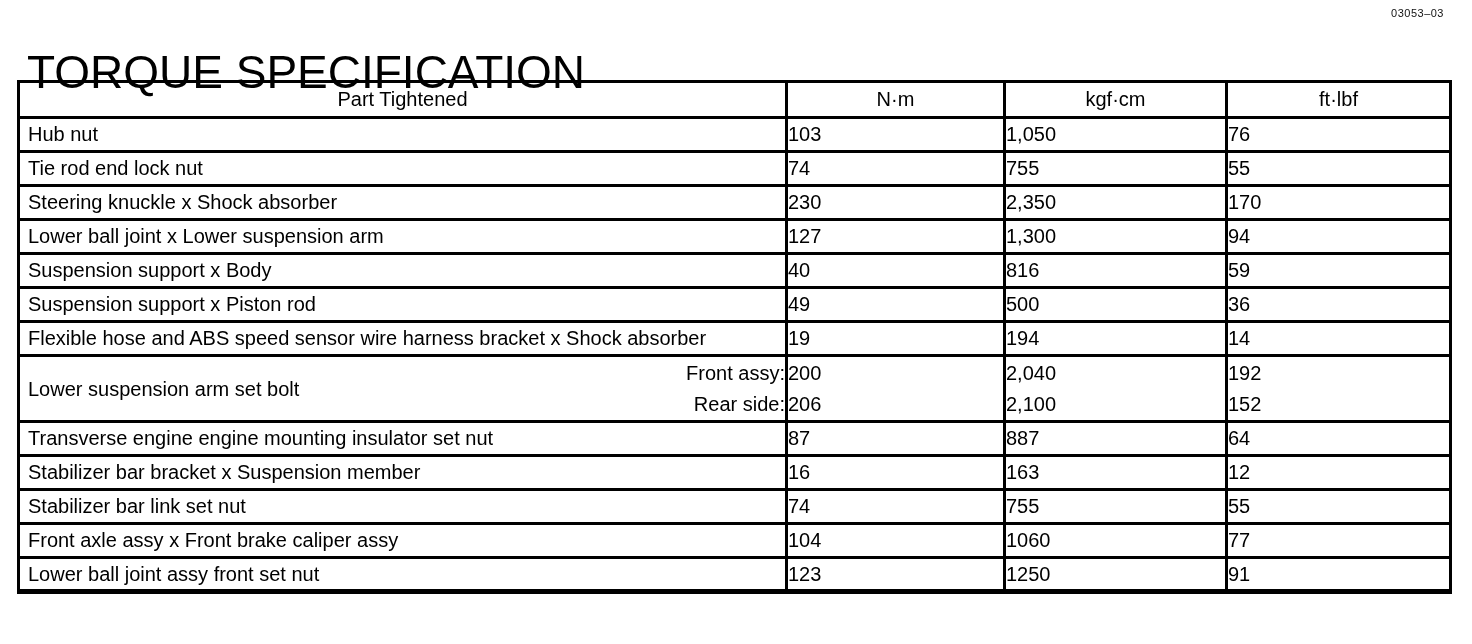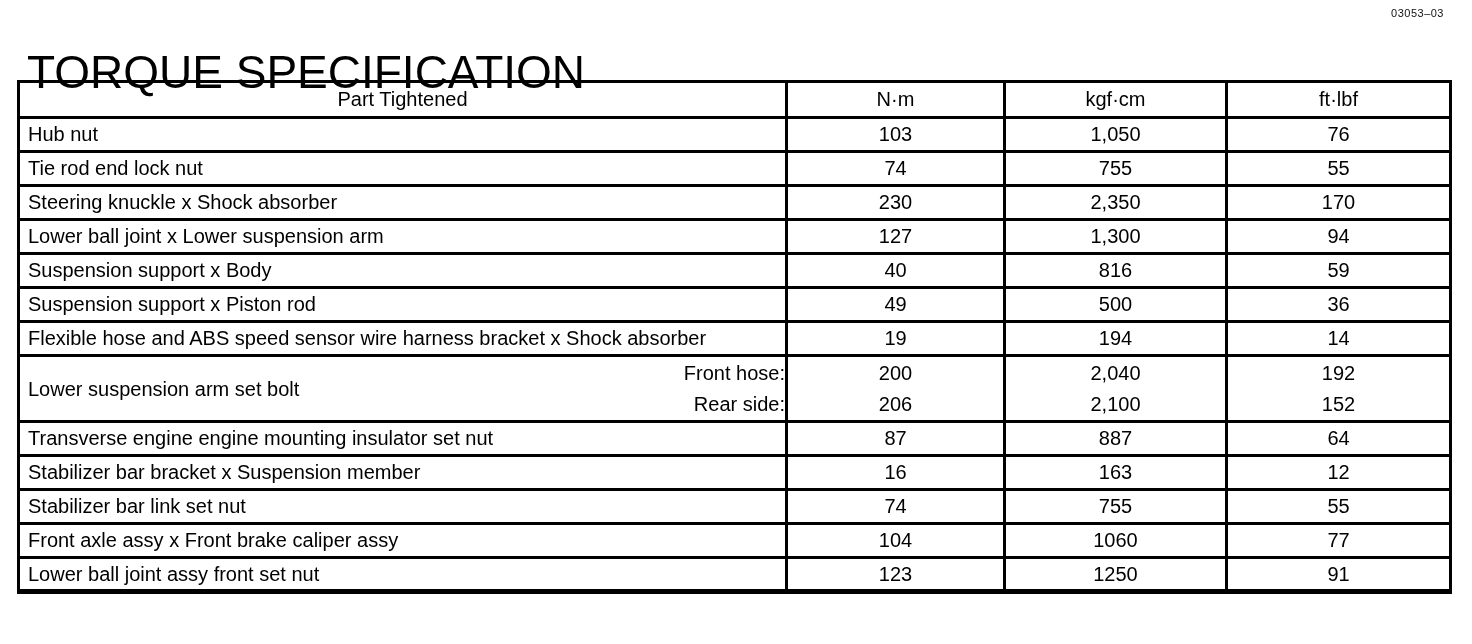--- a/index.html
+++ b/index.html
@@ -57,21 +57,21 @@
   }
   table.spec tr.hdr th { height: 33px; text-align: center; vertical-align: middle; }
   table.spec tr.r     { height: 34px; }
   table.spec tr.r-dbl { height: 64px; }
   table.spec td.part {
     text-align: left;
     vertical-align: middle;
     padding-left: 8px;
   }
   table.spec td.num {
-    text-align: center;
+    text-align: left;
     vertical-align: middle;
   }
   
   tr.r-dbl td { vertical-align: top; }
   tr.r-dbl .line { line-height: 31px; height: 31px; }
   tr.r-dbl td.part .part-split {
     display: flex;
     justify-content: space-between;
     align-items: center;
   }
@@ -155,21 +155,21 @@
         <td class="num">19</td>
         <td class="num">194</td>
         <td class="num">14</td>
       </tr>
 
       <tr class="r-dbl">
         <td class="part">
           <div class="part-split">
             <span class="line">Lower suspension arm set bolt</span>
             <span class="side-labels">
-              <span class="line">Front hose:</span>
+              <span class="line">Front assy:</span>
               <span class="line">Rear side:</span>
             </span>
           </div>
         </td>
         <td class="num">
           <div class="line">200</div>
           <div class="line">206</div>
         </td>
         <td class="num">
           <div class="line">2,040</div>

